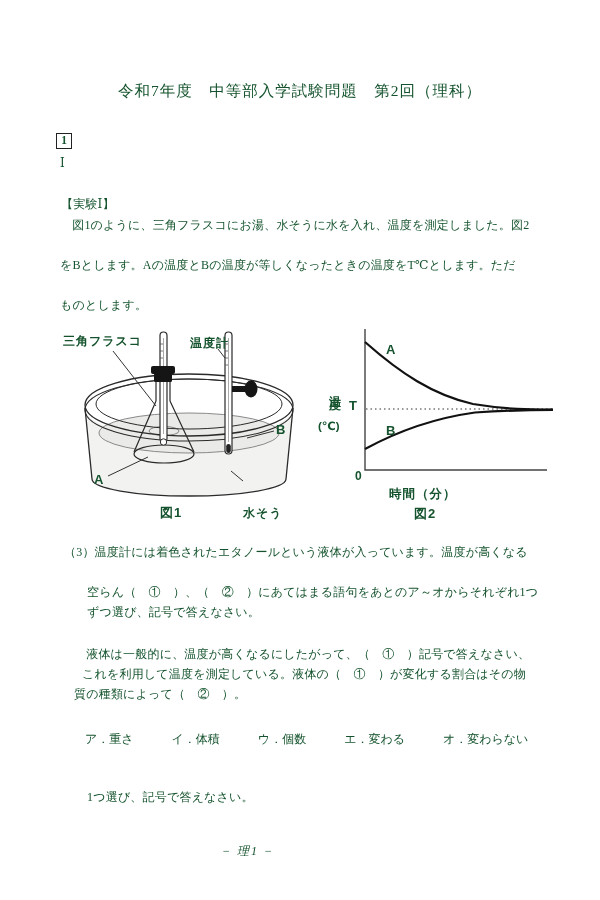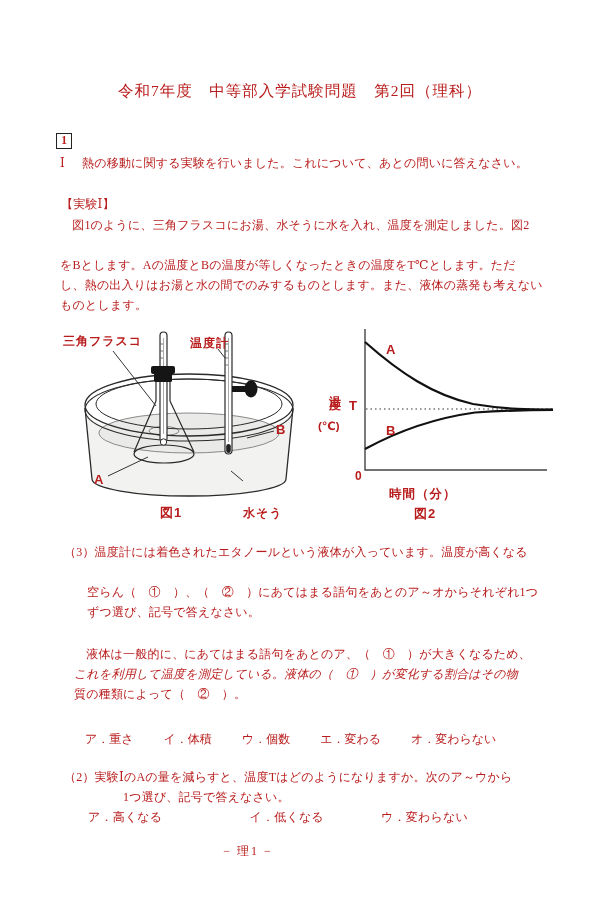--- a/index.html
+++ b/index.html
@@ -1,59 +1,57 @@
 <!DOCTYPE html>
 <html><head>
 <meta charset="utf-8">
 <style>
   html,body{margin:0;padding:0;background:#d8d8d8;}
   #page{
     position:relative;width:600px;height:900px;margin:0 auto;
     background:#ffffff;overflow:hidden;
     font-family:"Liberation Serif","DejaVu Serif",serif;
-    color:#b91c1c;
+    color:#14532d;
   }
   .abs{position:absolute;white-space:nowrap;line-height:14px;}
   .sans{font-family:"Liberation Sans","DejaVu Sans",sans-serif;}
   .title{
     left:0;top:82px;width:600px;text-align:center;
     font-size:15.5px;letter-spacing:1px;font-weight:500;line-height:18px;
   }
   .bodyline{font-size:12px;letter-spacing:0.2px;}
   .numbox{
     left:56px;top:133px;width:16px;height:16px;
     border:1.6px solid #222;box-sizing:border-box;
     text-align:center;font-size:11.5px;line-height:13px;font-weight:600;
   }
   .figlabel{font-size:12px;letter-spacing:1px;font-weight:600;}
   .figletter{font-size:13px;font-weight:700;letter-spacing:0;}
   .caption{font-size:13px;font-weight:700;letter-spacing:1px;}
   .vtext{writing-mode:vertical-rl;text-orientation:upright;letter-spacing:2px;}
-  .choices1{left:85px;top:732px;display:flex;gap:30px;font-size:12px;}
-  .footer{left:0;top:844px;width:496px;text-align:center;font-size:12px;letter-spacing:2px;}
+  .choices1{left:85px;top:732px;display:flex;gap:38px;font-size:12px;}
+  .footer{left:0;top:844px;width:496px;text-align:center;font-size:12px;letter-spacing:2px;font-style:italic;}
   svg{position:absolute;}
 </style>
 </head>
 <body>
 
 <div id="page">
 
   <div class="abs title">令和7年度　中等部入学試験問題　第2回（理科）</div>
 
   <div class="abs numbox">
     <span>1</span>
   </div>
 
   <div class="abs bodyline" style="left:60px;top:156px;">Ⅰ</div>
-  <div class="abs bodyline" style="left:82px;top:156px;">熱の移動に関する実験を行いました。これについて、あとの問いに答えなさい。</div>
 
   <div class="abs bodyline" style="left:61px;top:197px;">【実験Ⅰ】</div>
   <div class="abs bodyline" style="left:60px;top:218px;">　図1のように、三角フラスコにお湯、水そうに水を入れ、温度を測定しました。図2</div>
   <div class="abs bodyline" style="left:60px;top:258px;">をBとします。Aの温度とBの温度が等しくなったときの温度をT℃とします。ただ</div>
-  <div class="abs bodyline" style="left:60px;top:278px;">し、熱の出入りはお湯と水の間でのみするものとします。また、液体の蒸発も考えない</div>
   <div class="abs bodyline" style="left:60px;top:298px;">ものとします。</div>
 
   <svg style="left:60px;top:330px;" width="250" height="178" viewBox="0 0 250 178">
 
     <path d="M25,78 L32,149 A97,17 0 0 0 226,149 L233,78 A104,31 0 0 1 25,78 Z" fill="#f2f2f1" stroke="none"></path>
 
     <ellipse cx="129" cy="103" rx="90" ry="20" fill="#eaeae9" stroke="#8a8a8a" stroke-width="1"></ellipse>
 
     <path d="M32,149 A97,17 0 0 0 226,149" fill="none" stroke="#2a2a2a" stroke-width="1.3"></path>
     <path d="M25,78 L32,149 M233,78 L226,149" fill="none" stroke="#2a2a2a" stroke-width="1.3"></path>
@@ -110,36 +108,30 @@
   <div class="abs sans vtext" style="left:327px;top:386px;font-size:12px;font-weight:600;line-height:15px;">温度</div>
   <div class="abs sans" style="left:318px;top:419px;font-size:11.5px;font-weight:600;">(℃)</div>
   <div class="abs sans" style="left:355px;top:469px;font-size:12px;font-weight:600;">0</div>
   <div class="abs sans figlabel" style="left:389px;top:487px;font-size:12.5px;text-align:center;">時間（分）</div>
   <div class="abs sans caption" style="left:414px;top:507px;text-align:center;">図2</div>
 
   <div class="abs bodyline" style="left:64px;top:545px;">（3）温度計には着色されたエタノールという液体が入っています。温度が高くなる</div>
   <div class="abs bodyline" style="left:87px;top:585px;">空らん（　①　）、（　②　）にあてはまる語句をあとのア～オからそれぞれ1つ</div>
   <div class="abs bodyline" style="left:87px;top:605px;">ずつ選び、記号で答えなさい。</div>
 
-  <div class="abs bodyline" style="left:74px;top:647px;">　液体は一般的に、にあてはまる語句をあとのア、（　①　）が大きくなるため、</div>
-  <div class="abs bodyline" style="left:74px;top:667px;font-style:italic;">これを利用して温度を測定している。液体の（　①　）が変化する割合はその物</div>
+  <div class="abs bodyline" style="left:74px;top:647px;">　液体は一般的に、温度が高くなるにしたがって、（　①　）記号で答えなさい、</div>
+  <div class="abs bodyline" style="left:82px;top:667px;">これを利用して温度を測定している。液体の（　①　）が変化する割合はその物</div>
   <div class="abs bodyline" style="left:74px;top:687px;">質の種類によって（　②　）。</div>
 
   <div class="abs choices1">
     <span>ア．重さ</span>
     <span>イ．体積</span>
     <span>ウ．個数</span>
     <span>エ．変わる</span>
     <span>オ．変わらない</span>
   </div>
 
-  <div class="abs bodyline" style="left:64px;top:770px;">（2）実験ⅠのAの量を減らすと、温度Tはどのようになりますか。次のア～ウから</div>
-  <div class="abs bodyline" style="left:87px;top:790px;margin-left:36px;">1つ選び、記号で答えなさい。</div>
+  <div class="abs bodyline" style="left:87px;top:790px;">1つ選び、記号で答えなさい。</div>
 
-  <div class="abs bodyline" style="left:88px;top:810px;">
-    <span style="margin-right:84px;">ア．高くなる</span>
-    <span style="margin-right:54px;">イ．低くなる</span>
-    <span>ウ．変わらない</span>
-  </div>
 
   <div class="abs footer">− 理1 −</div>
 
 </div>
 
 </body></html>

